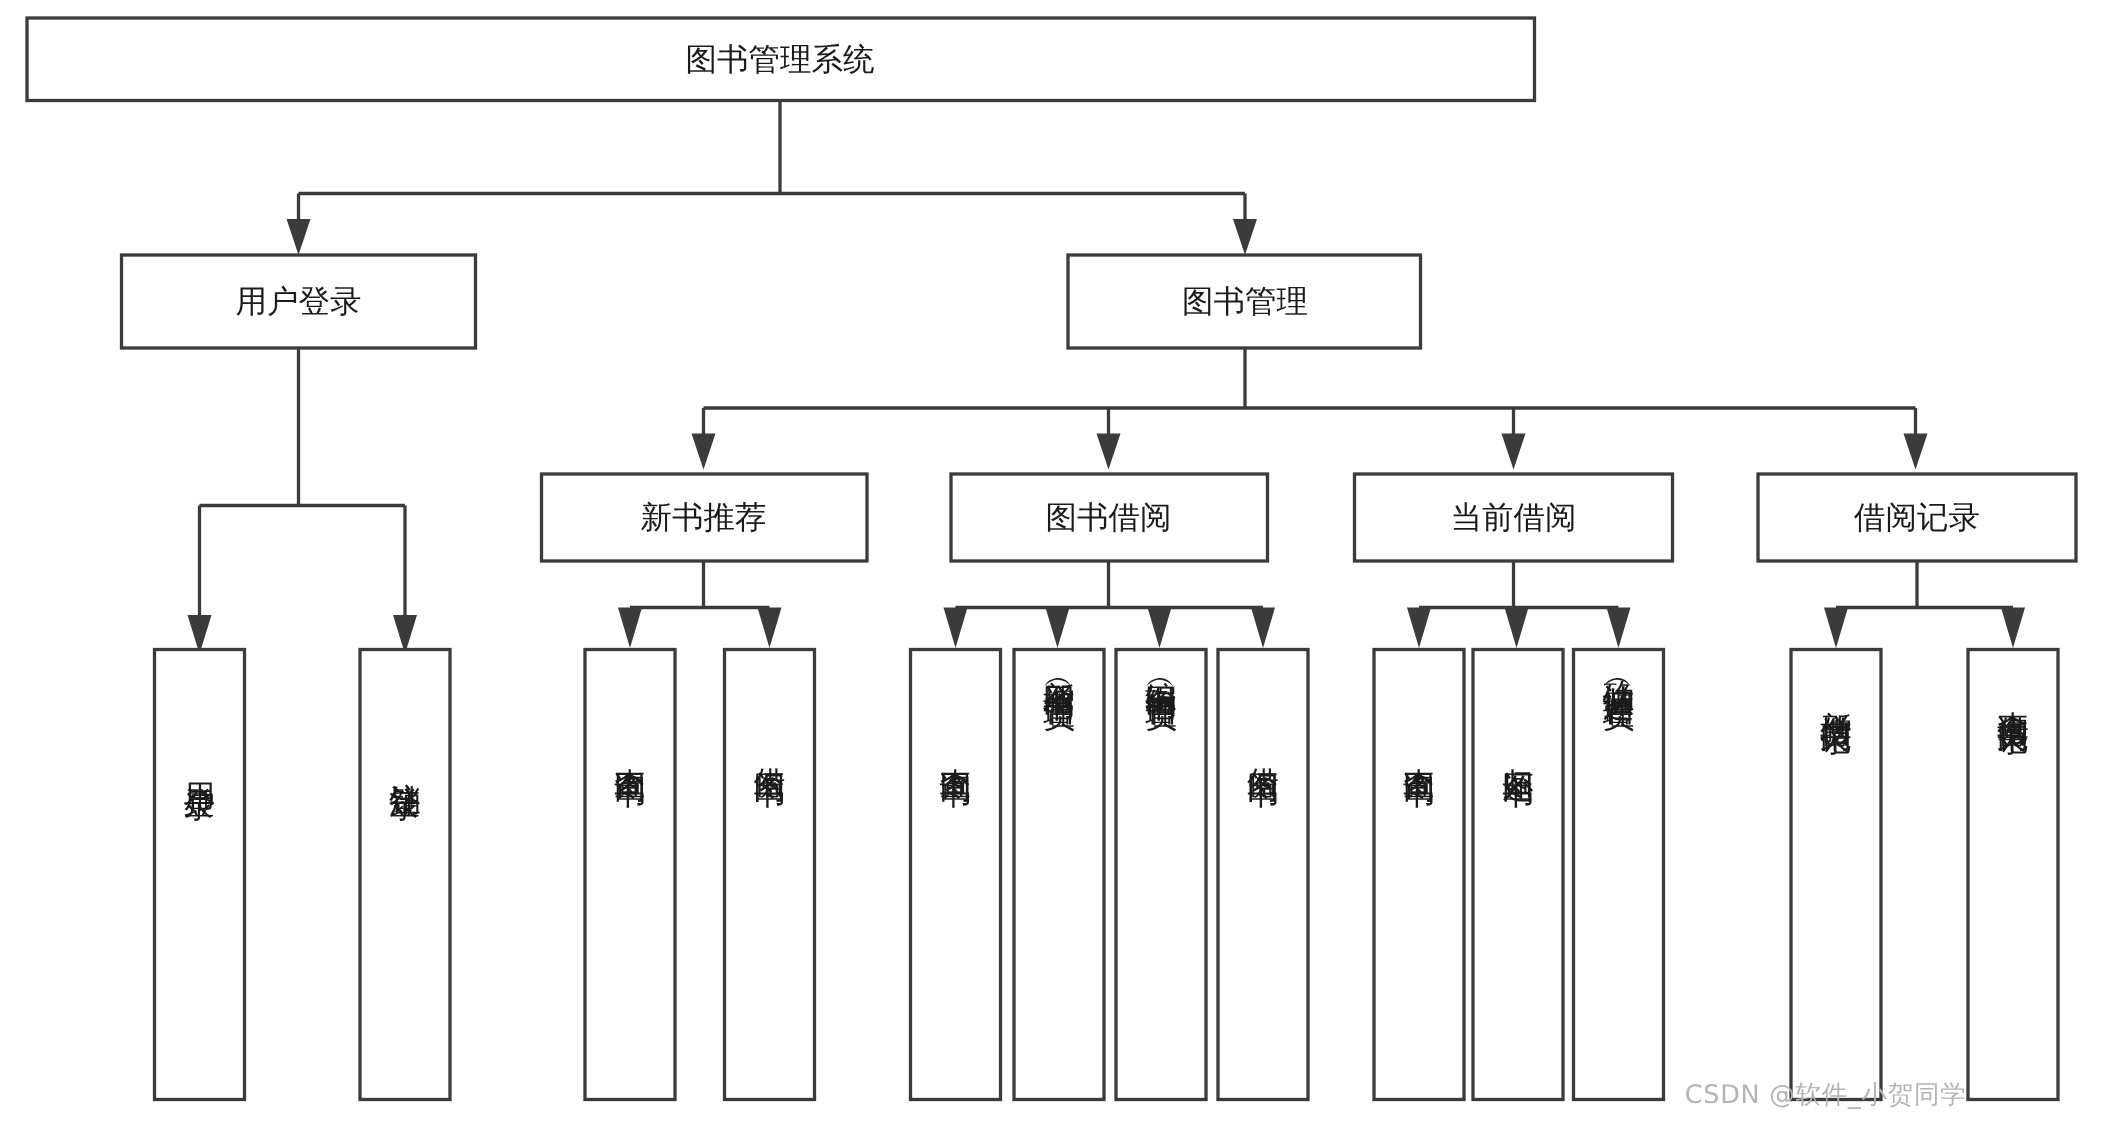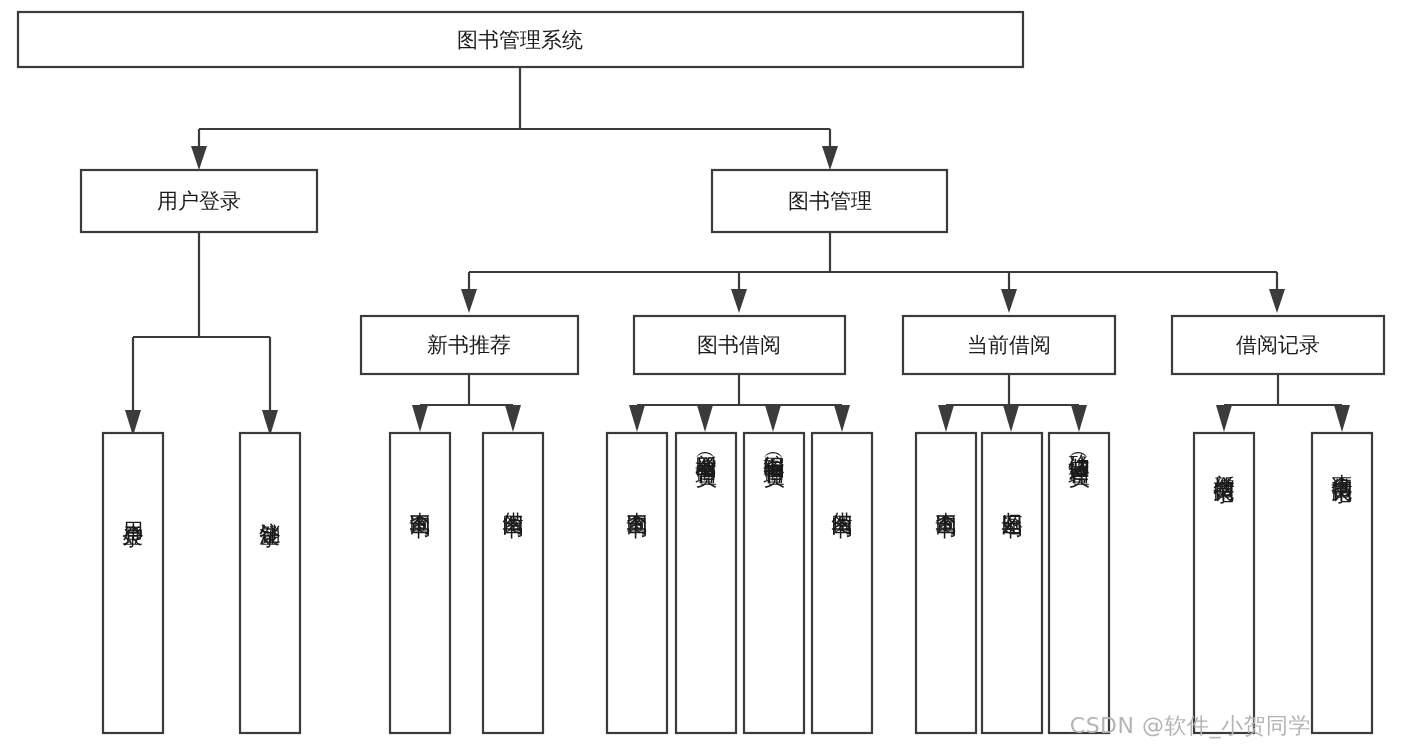--- a/index.html
+++ b/index.html
@@ -69,21 +69,21 @@
     line-height: 1.05;
     color: #1b1b1b;
     letter-spacing: 2px;
     white-space: nowrap;
   }
   #watermark {
     position: absolute;
     right: 8px;
     bottom: 6px;
     font-family: "DejaVu Sans", "Liberation Sans", sans-serif;
-    font-size: 22px;
+    font-size: 17px;
     color: #b4b4b4;
     letter-spacing: 0.5px;
     user-select: none;
   }
 </style>
 </head>
 <body>
 
 <div id="diagram-root">
 

